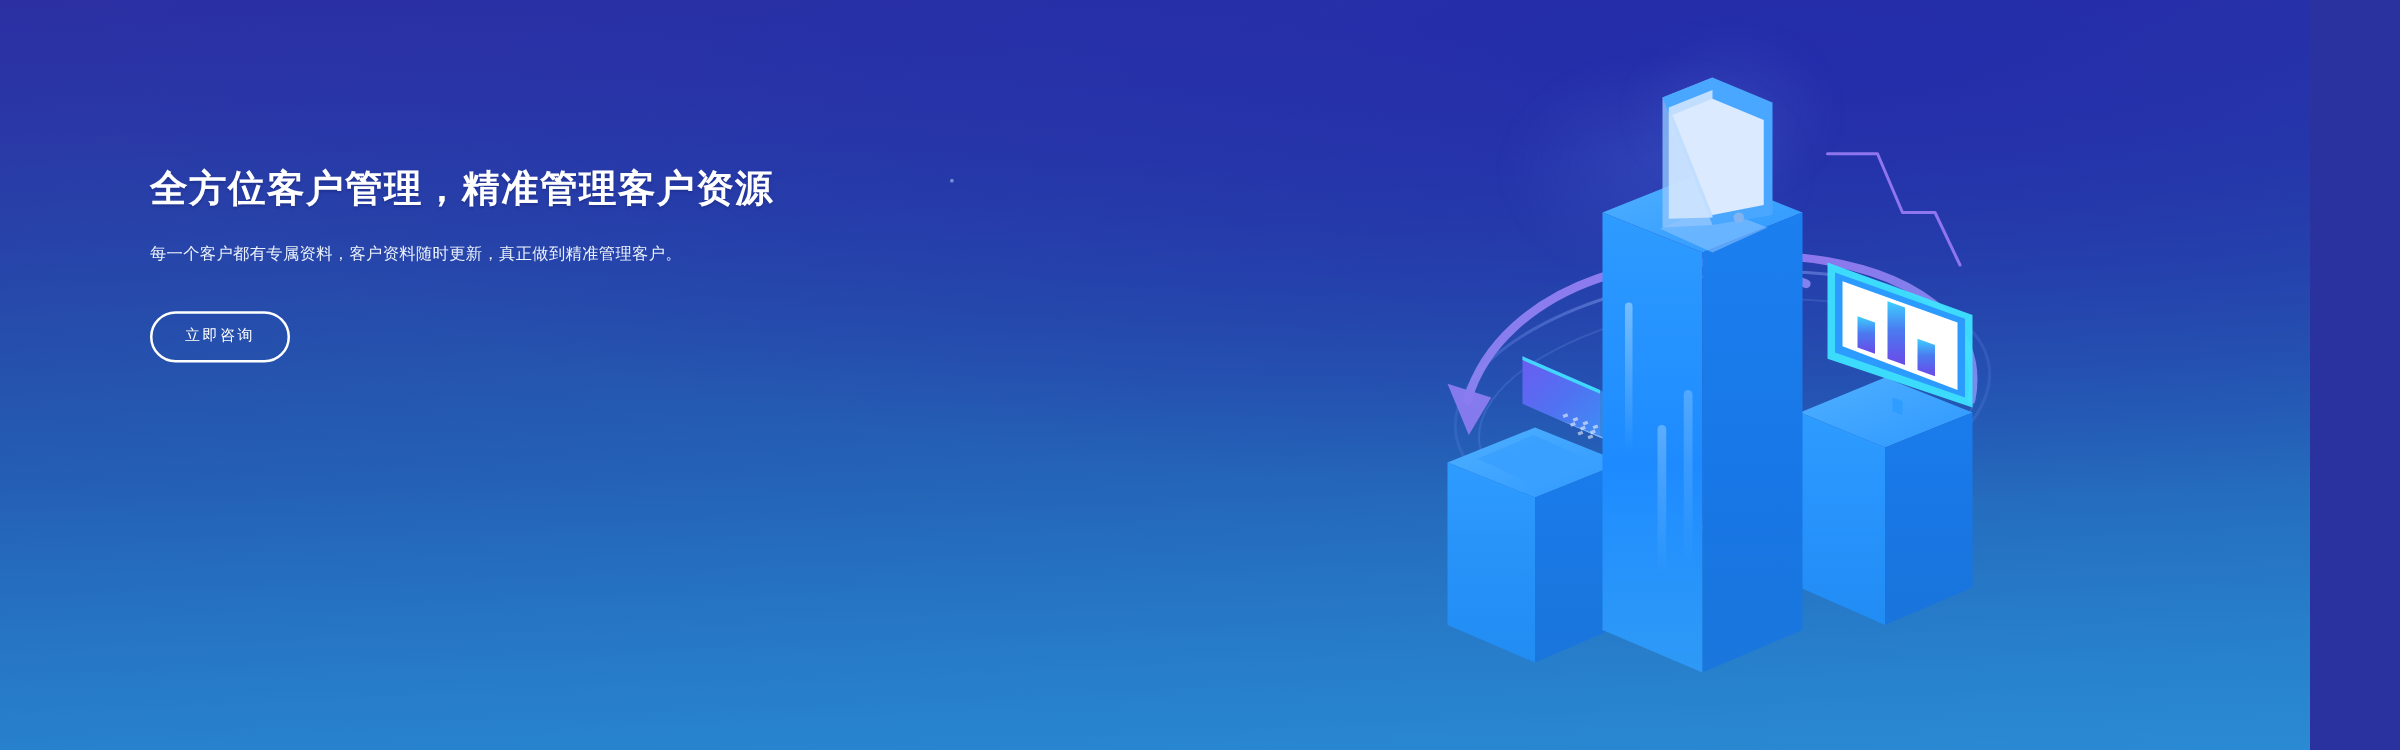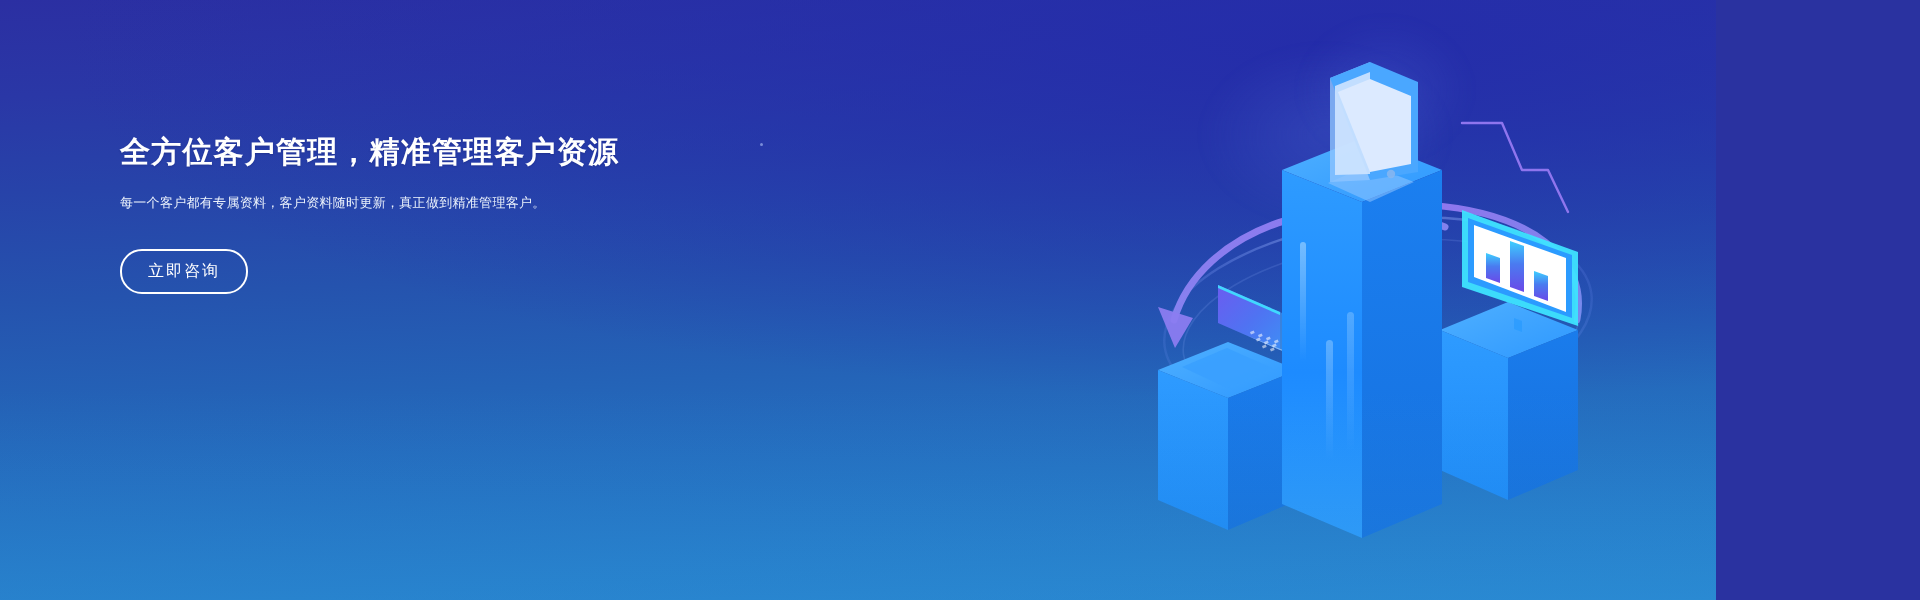--- a/index.html
+++ b/index.html
@@ -4,21 +4,21 @@
 <style>
   * { margin:0; padding:0; box-sizing:border-box; }
   html,body { width:1920px; height:600px; overflow:hidden; }
   body {
     font-family:"Liberation Sans","DejaVu Sans",sans-serif;
     background:#2a32a0;
   }
 
   .banner{
     position:relative;
-    width:1716px; height:600px;
+    width:1848px; height:600px;
     overflow:hidden;
     background:
       radial-gradient(120% 95% at 78% 8%, rgba(36,44,170,0.95) 0%, rgba(36,44,170,0.0) 62%),
       linear-gradient(177deg,
         #2b2fa2 0%,
         #2a37a6 14%,
         #2743a9 28%,
         #2553ae 44%,
         #2463b7 60%,
         #2572c2 76%,
@@ -60,23 +60,23 @@
   }
   .subcopy{
     margin-top:22px;
     font-size:13px; color:#eaf1fb; line-height:1.55;
     width:490px; letter-spacing:0.3px;
   }
   .cta{
     display:inline-block; margin-top:36px;
     padding:12px 26px 13px;
     border:2px solid #ffffff; border-radius:22px;
-    color:#ffffff; font-size:16px; letter-spacing:2px;
+    color:#ffffff; font-size:12px; letter-spacing:2px;
     background:transparent; cursor:pointer;
-    font-family:Liberation Sans, sans-serif; line-height:1;
+    font-family:Liberation Mono, monospace; line-height:1;
   }
 
   
   .art{
     position:absolute; left:1130px; top:30px;
     width:480px; height:540px;
   }
   .art svg{ display:block; width:480px; height:540px; overflow:visible; }
 </style>
 </head>

